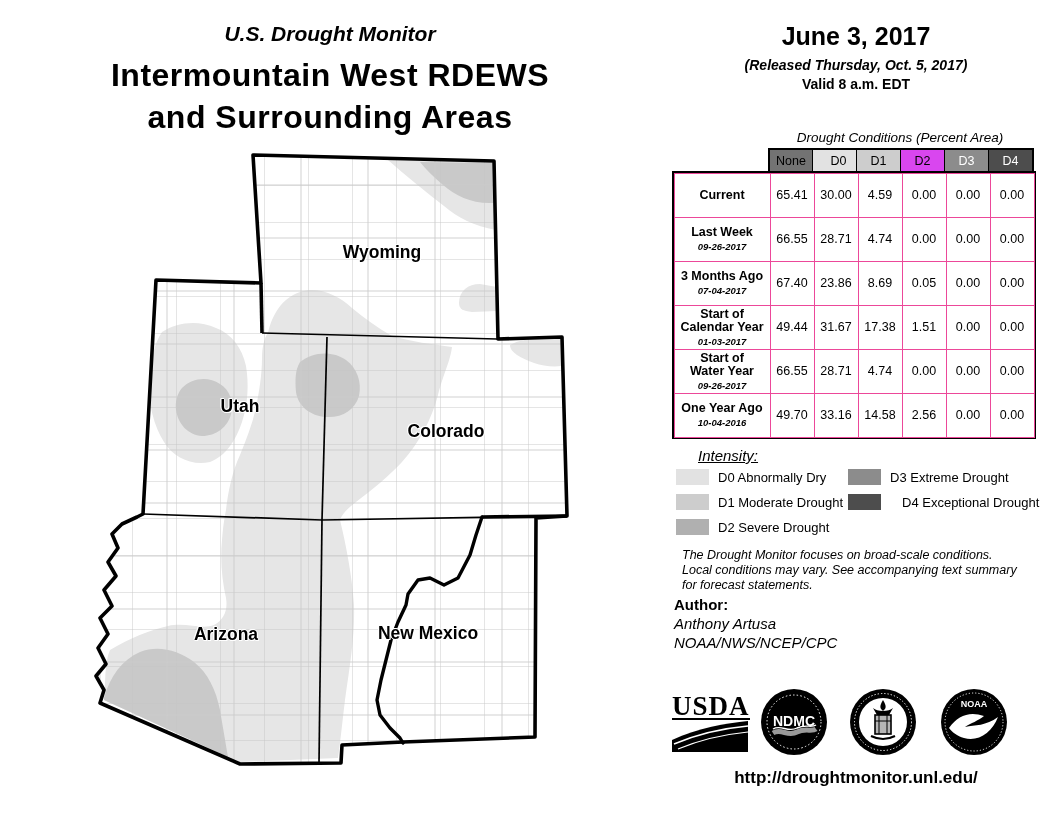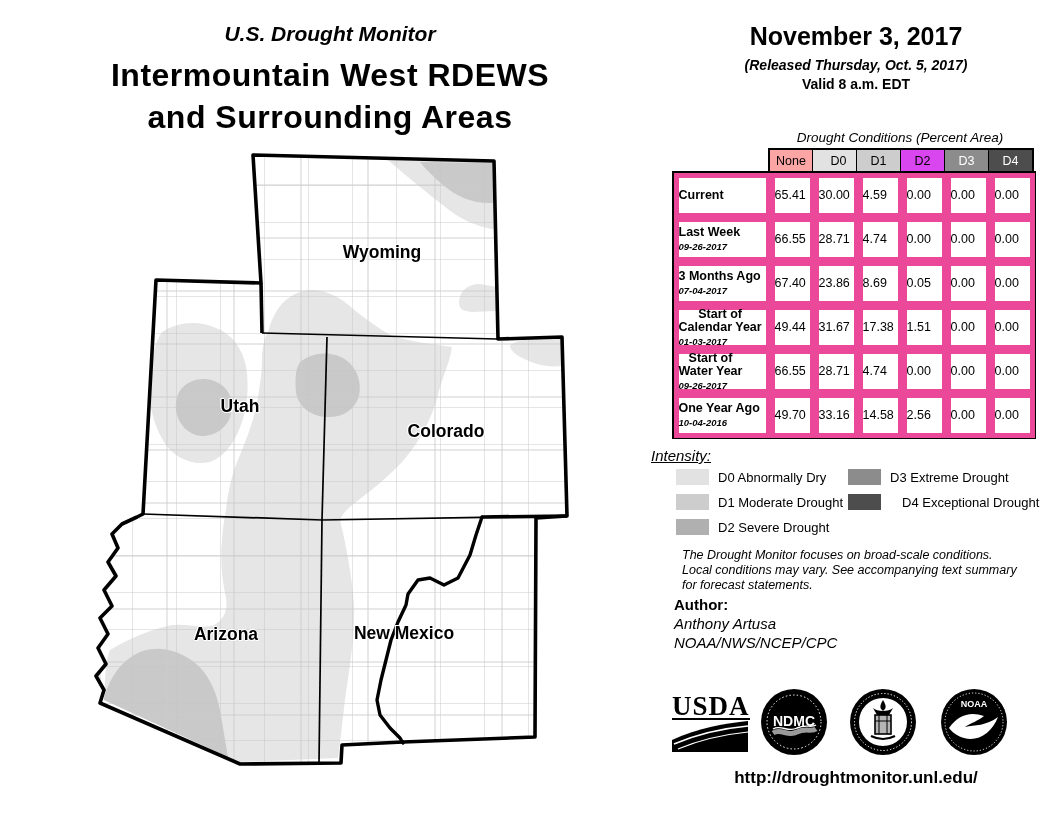--- a/index.html
+++ b/index.html
@@ -22,26 +22,26 @@
   .tbl-caption{position:absolute;left:768px;top:130px;width:264px;text-align:center;
     font-size:13.5px;font-style:italic;}
   #tbl{position:absolute;left:672px;top:148px;}
   .tbl-header{position:absolute;left:96px;top:0;display:grid;grid-template-columns:repeat(6,44px);
     border:1px solid #000;}
   .tbl-header .hc{height:22px;border:1px solid #000;margin-left:-1px;
     display:flex;align-items:center;justify-content:center;font-size:12.5px;}
   .tbl-header .hc:first-child{margin-left:0;}
   .tbl-body{position:absolute;left:0;top:23px;display:grid;
     grid-template-columns:96px repeat(6,44px);grid-auto-rows:44px;border:2px solid #000;}
-  .tbl-body .c{border:5px solid #ec4899;margin:-.5px;display:flex;flex-direction:column;
-    align-items:flex-start;justify-content:center;font-size:12.5px;background:#fff;}
+  .tbl-body .c{border:1px solid #ec4899;margin:-.5px;display:flex;flex-direction:column;
+    align-items:center;justify-content:center;font-size:12.5px;background:#fff;}
   .tbl-body .rl{font-weight:bold;text-align:center;white-space:pre-line;line-height:13px;}
   .tbl-body .rd{font-size:9.5px;font-weight:bold;font-style:italic;margin-top:2px;}
   
-  .leg-title{position:absolute;left:651px;top:447px;font-size:15px;font-style:italic;
+  .leg-title{position:absolute;left:698px;top:447px;font-size:15px;font-style:italic;
     text-decoration:underline;}
   .leg-item{position:absolute;display:flex;align-items:center;text-align:center;}
   .leg-chip{width:33px;height:16px;margin-right:9px;}
   .leg-label{font-size:13px;}
   
   .disclaimer{position:absolute;left:674px;top:548px;width:380px;font-size:12.5px;
     font-style:italic;line-height:15px;white-space:pre-line;margin-left:8px;}
   .author-h{position:absolute;left:674px;top:596px;font-size:15px;font-weight:bold;}
   .author-n{position:absolute;left:674px;top:615px;font-size:15px;font-style:italic;}
   .author-o{position:absolute;left:674px;top:634px;font-size:15px;font-style:italic;}
@@ -61,21 +61,21 @@
 
   <div class="hdr-left">
     <div class="t-super">U.S. Drought Monitor</div>
     <div class="t-main">
       <span>Intermountain West RDEWS</span><br>
       <span>and Surrounding Areas</span>
     </div>
   </div>
 
   <div class="hdr-right">
-    <div class="d-date">November 3, 2017</div>
+    <div class="d-date">June 3, 2017</div>
     <div class="d-rel">(Released Thursday, Oct. 5, 2017)</div>
     <div class="d-valid">Valid 8 a.m. EDT</div>
   </div>
 
   <svg id="mapsvg" width="660" height="816" viewBox="0 0 660 816">
     <defs>
       <pattern id="cnty1" patternUnits="userSpaceOnUse" width="44" height="37">
         <path d="M0,0 H44 M0,0 V37" stroke="#c6c6c6" stroke-width="0.9" fill="none"></path>
       </pattern>
       <pattern id="cnty2" patternUnits="userSpaceOnUse" width="67" height="53">
@@ -137,26 +137,26 @@
     <path d="M482,517 L567,516" stroke="#000" stroke-width="3.6" fill="none"></path>
 
     <polyline points="482,517 476,535 470,555 458,578 444,585 430,578 418,580 408,594 406,605 398,622 391,640
                386,660 381,680 377,700 380,715 390,728 400,738 403,743" fill="none" stroke="#000" stroke-width="3.4" stroke-linejoin="round" stroke-linecap="round"></polyline>
   </svg>
 
   <div class="state-label" style="left:382px;top:252px;">Wyoming</div>
   <div class="state-label" style="left:240px;top:406px;">Utah</div>
   <div class="state-label" style="left:446px;top:431px;">Colorado</div>
   <div class="state-label" style="left:226px;top:634px;">Arizona</div>
-  <div class="state-label" style="left:404px;top:633px;">New Mexico</div>
+  <div class="state-label" style="left:428px;top:633px;">New Mexico</div>
 
   <div class="tbl-caption">Drought Conditions (Percent Area)</div>
   <div id="tbl">
     <div class="tbl-header" id="tbl-header">
-        <div class="hc" style="background: #fca5a5;">None</div>
+        <div class="hc" style="background: #737373;">None</div>
         <div class="hc" style="background: rgb(226, 226, 226); padding-left: 8px;">D0</div>
         <div class="hc" style="background: rgb(205, 205, 205);">D1</div>
         <div class="hc" style="background: #d946ef;">D2</div>
         <div class="hc" style="background: rgb(140, 140, 140); color: rgb(255, 255, 255);">D3</div>
         <div class="hc" style="background: rgb(77, 77, 77); color: rgb(255, 255, 255);">D4</div>
       </div>
     <div class="tbl-body" id="tbl-body">
         <div class="c">
           <div class="rl">Current</div>
         </div>

